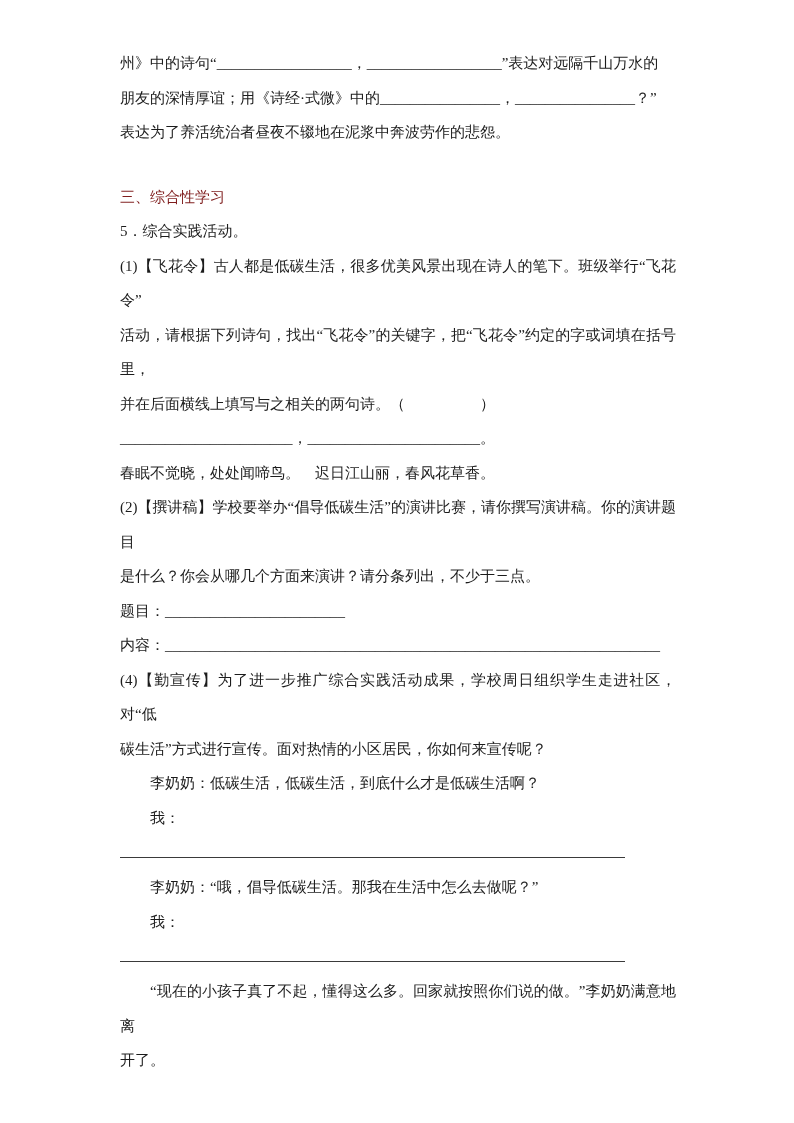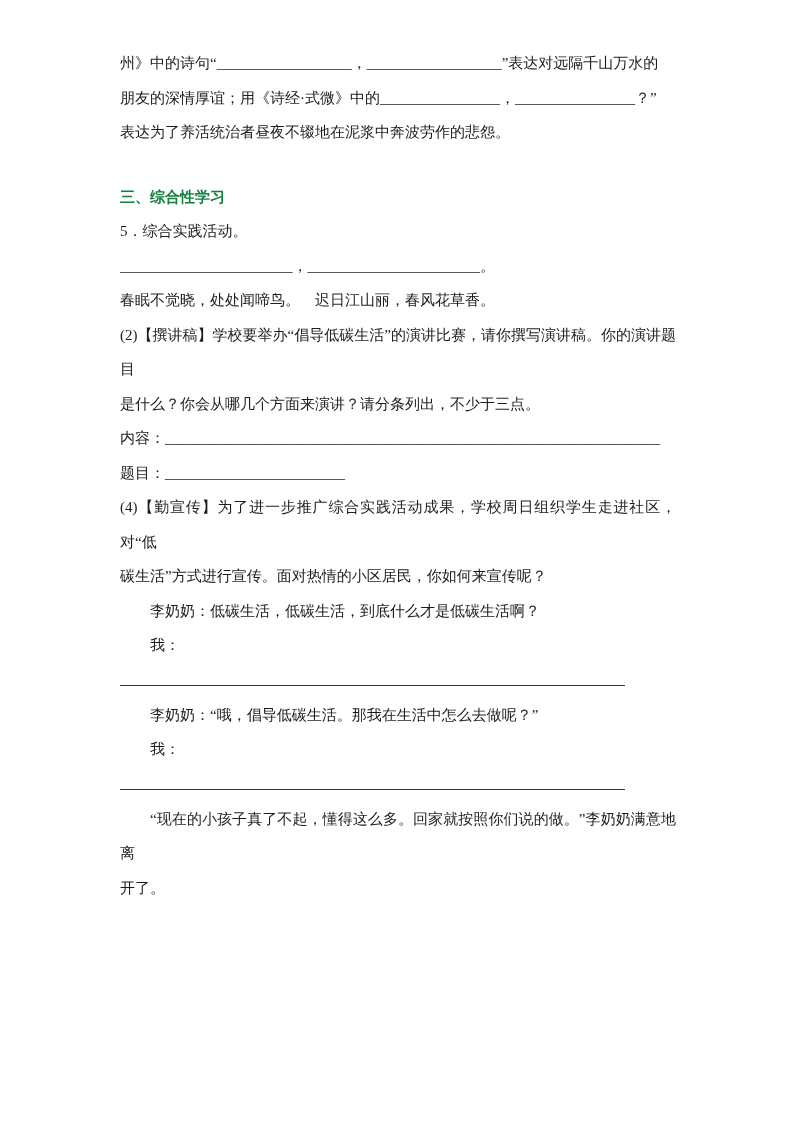--- a/index.html
+++ b/index.html
@@ -21,22 +21,22 @@
     line-height: 2.3;
     overflow: hidden;
   }
   .para {
     margin: 0;
     text-align: justify;
     white-space: pre-line;
     word-break: break-all;
   }
   .heading {
-    font-weight: bold;
-    color: #15803d;
+    font-weight: normal;
+    color: #7f1d1d;
   }
   .sec-gap {
     margin-top: 30px;
   }
   .indent {
     text-indent: 2em;
   }
   .answer-line {
     width: 505px;
     height: 22px;
@@ -51,31 +51,34 @@
 
   <p class="para">州》中的诗句“__________________，__________________”表达对远隔千山万水的
 朋友的深情厚谊；用《诗经·式微》中的________________，________________？”
 表达为了养活统治者昼夜不辍地在泥浆中奔波劳作的悲怨。</p>
 
   <p class="para heading sec-gap">三、综合性学习</p>
 
   <p class="para">5．综合实践活动。</p>
 
 
+  <p class="para">(1)【飞花令】古人都是低碳生活，很多优美风景出现在诗人的笔下。班级举行“飞花令”
+活动，请根据下列诗句，找出“飞花令”的关键字，把“飞花令”约定的字或词填在括号里，
+并在后面横线上填写与之相关的两句诗。（　　　　　）</p>
 
   <p class="para">_______________________，_______________________。</p>
 
   <p class="para">春眠不觉晓，处处闻啼鸟。　迟日江山丽，春风花草香。</p>
 
   <p class="para">(2)【撰讲稿】学校要举办“倡导低碳生活”的演讲比赛，请你撰写演讲稿。你的演讲题目
 是什么？你会从哪几个方面来演讲？请分条列出，不少于三点。</p>
 
+  <p class="para">题目：________________________</p>
+
   <p class="para">内容：__________________________________________________________________</p>
-
-  <p class="para">题目：________________________</p>
 
   <p class="para">(4)【勤宣传】为了进一步推广综合实践活动成果，学校周日组织学生走进社区，对“低
 碳生活”方式进行宣传。面对热情的小区居民，你如何来宣传呢？</p>
 
   <p class="para indent">李奶奶：低碳生活，低碳生活，到底什么才是低碳生活啊？</p>
 
   <p class="para indent">我：</p>
 
   <div class="answer-line"></div>
 

